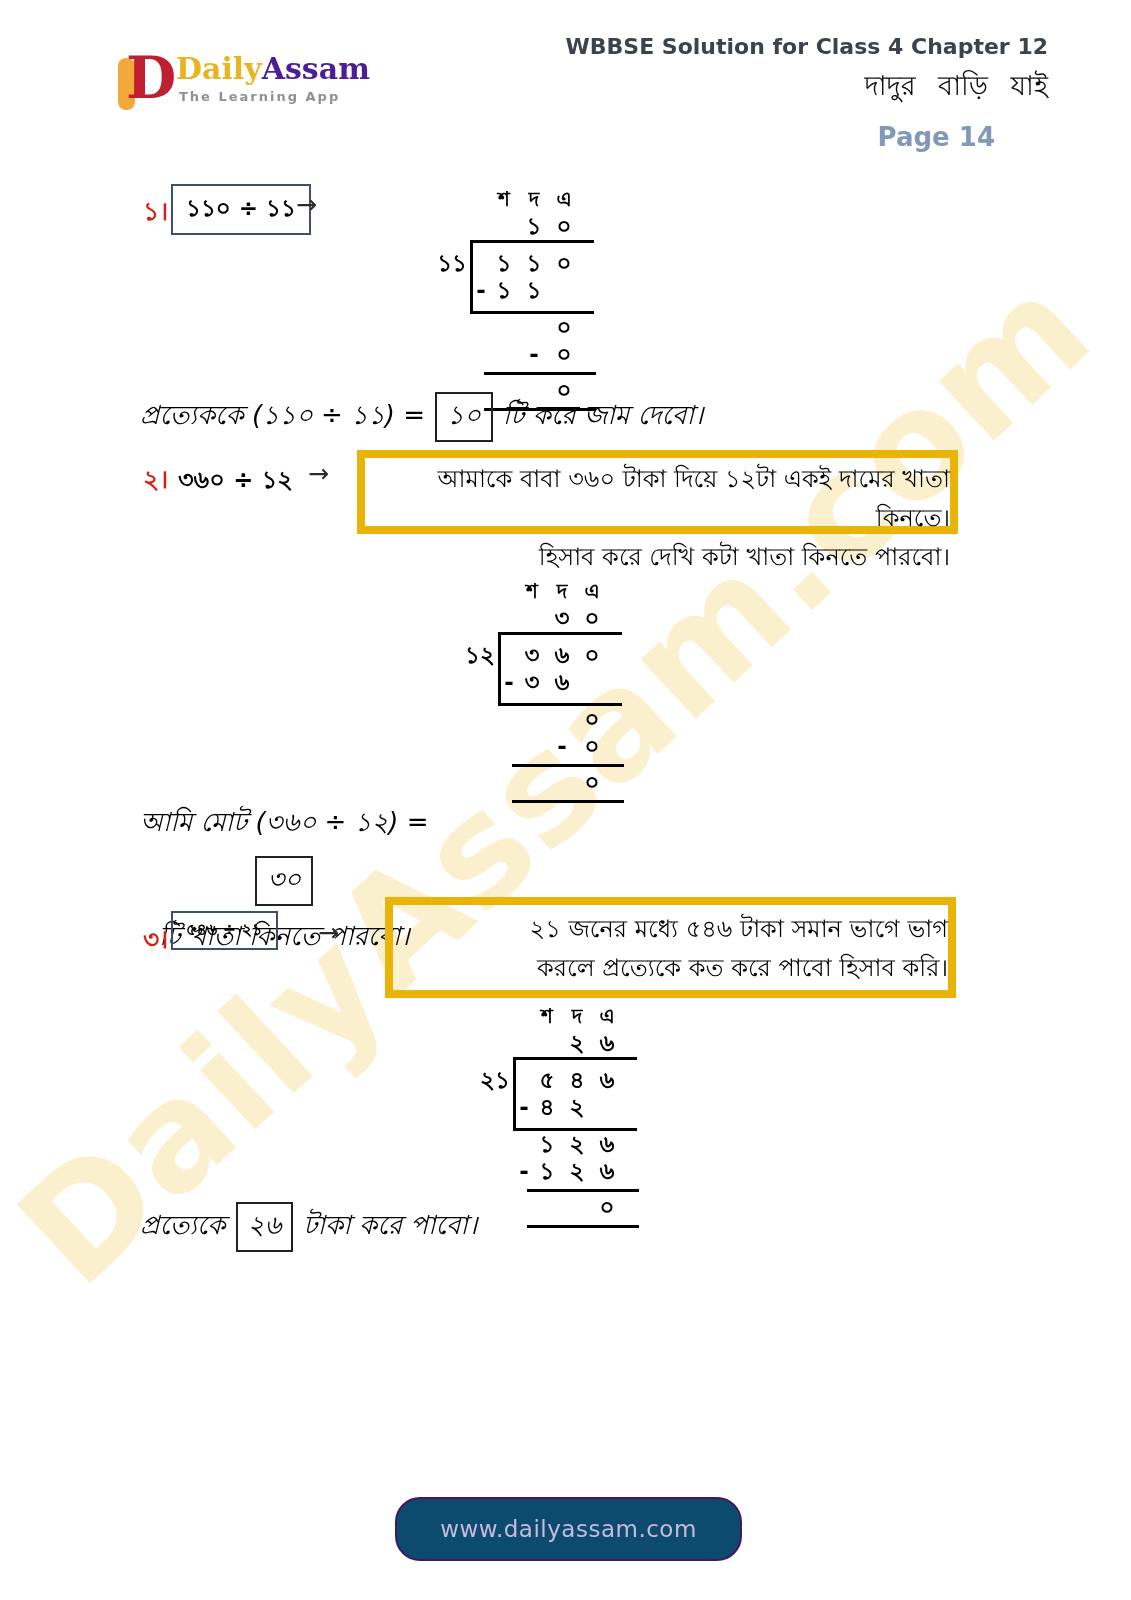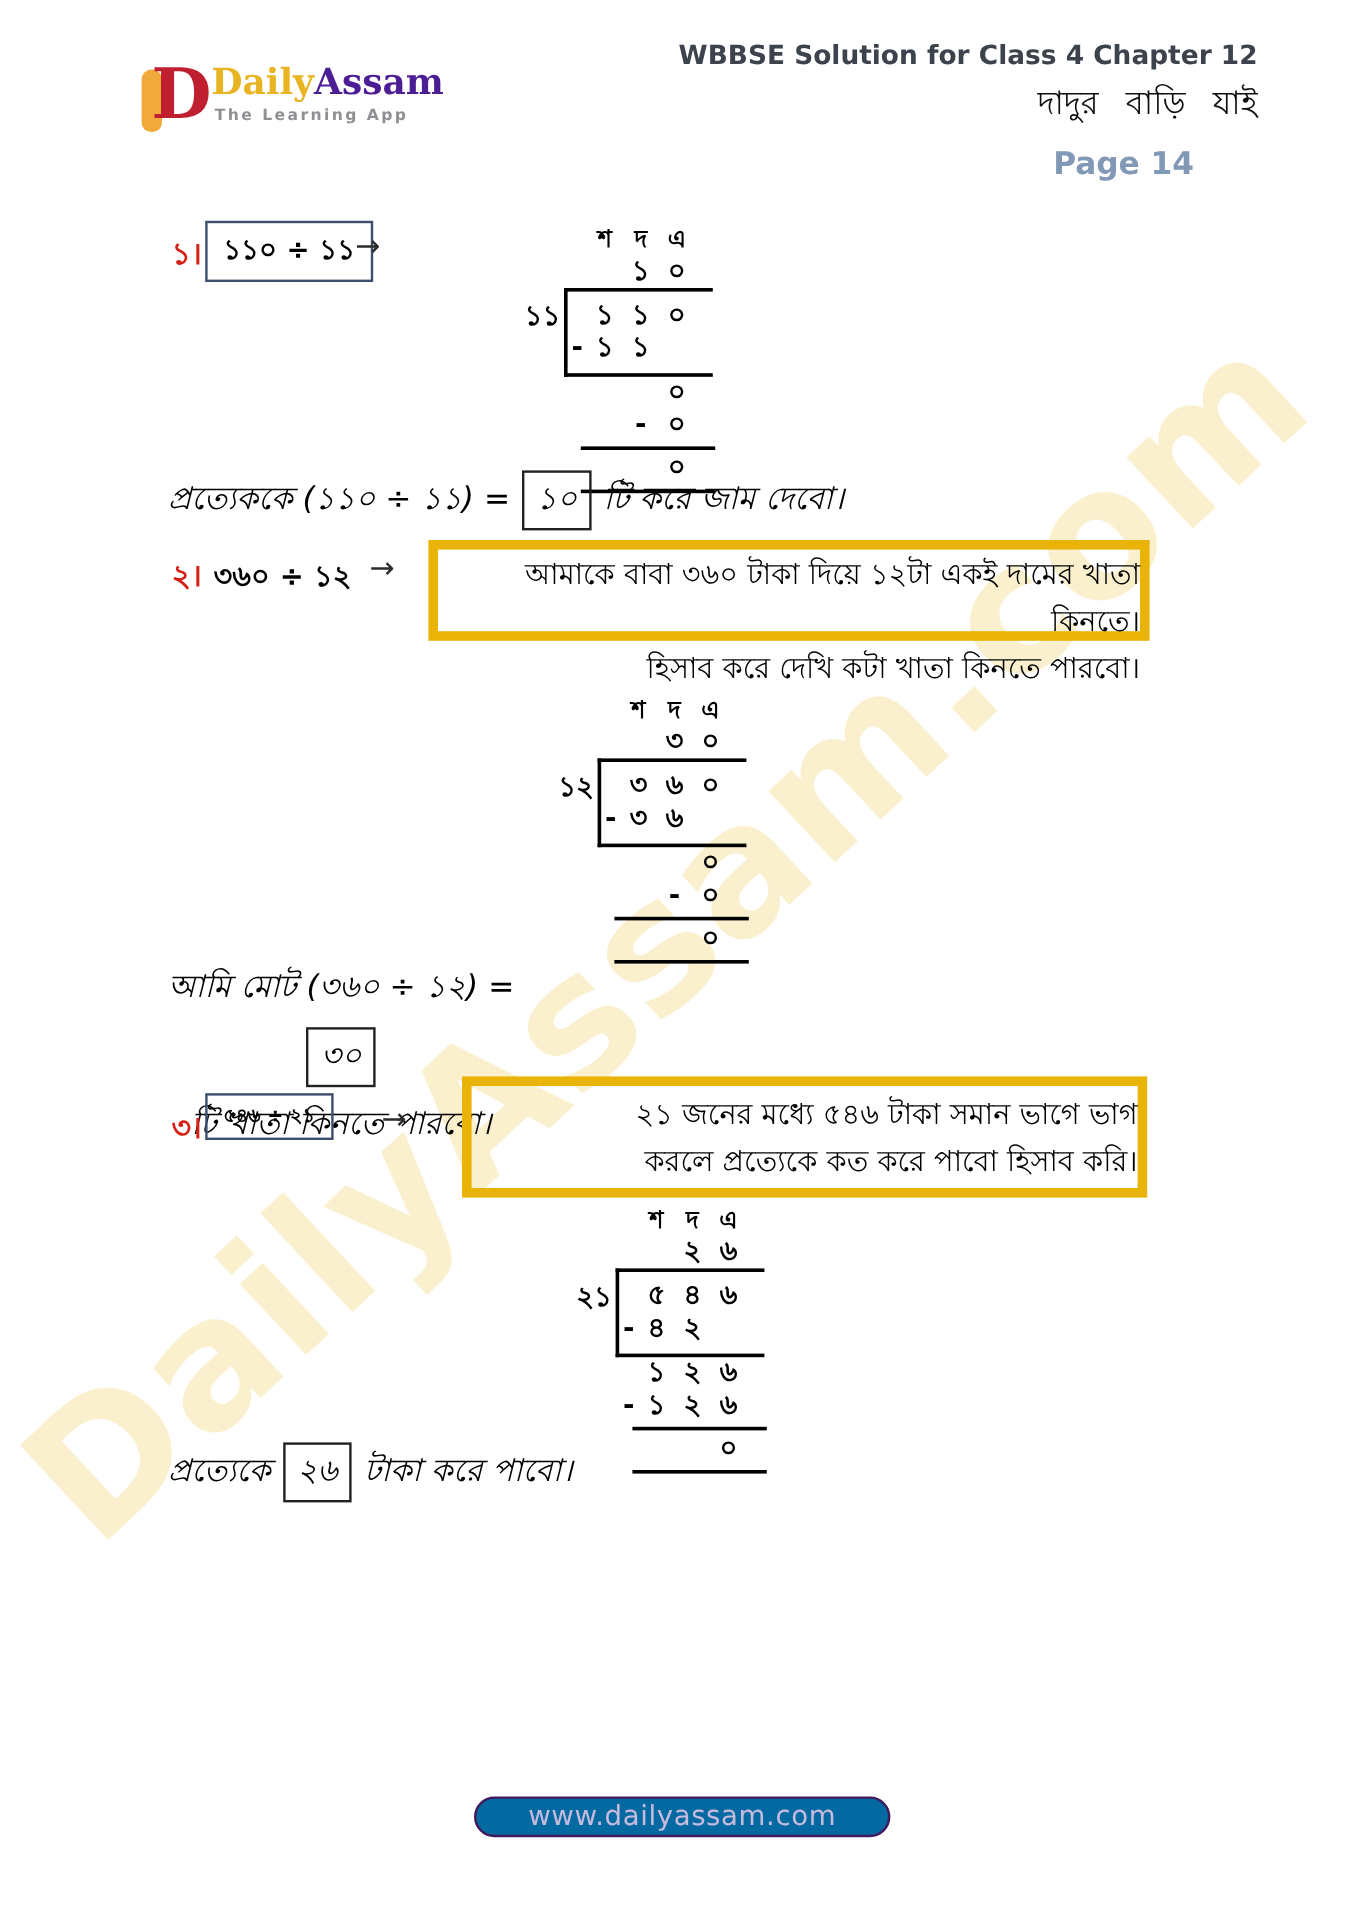--- a/index.html
+++ b/index.html
@@ -46,22 +46,22 @@
   .drow.outer { margin-left:3px; }
   .drow.headers { font-size:20px; }
   .dbox { position:relative; border:3px solid #000; border-right:none; width:124px; padding:7px 0; }
   .divisor { position:absolute; left:-48px; top:2px; width:42px; text-align:right; font-size:23px; font-weight:bold; }
   .hline { border-top:3px solid #000; width:112px; margin:4px 0 2px 14px; }
   
   .answer { position:absolute; z-index:1; display:flex; align-items:center; gap:10px; font-size:26px;font-style:italic; }
   .ansbox { border:2px solid #222; padding:1px 10px; display:inline-block; }
   
   .footer-pill {
-    position:absolute; z-index:1; left:395px; top:1497px; width:347px; height:34px;
-    background:#0369a1; border:2px solid #41195F; border-radius:25px;
+    position:absolute; z-index:1; left:395px; top:1497px; width:347px; height:64px;
+    background:#0c4a6e; border:2px solid #41195F; border-radius:25px;
     display:flex; align-items:center; justify-content:center;
     font-size:23px; color:#C6BADE; letter-spacing:0.5px;
   }
 </style>
 </head>
 <body>
 
 <div class="page">
 
   <div class="watermark">DailyAssam.com</div>

